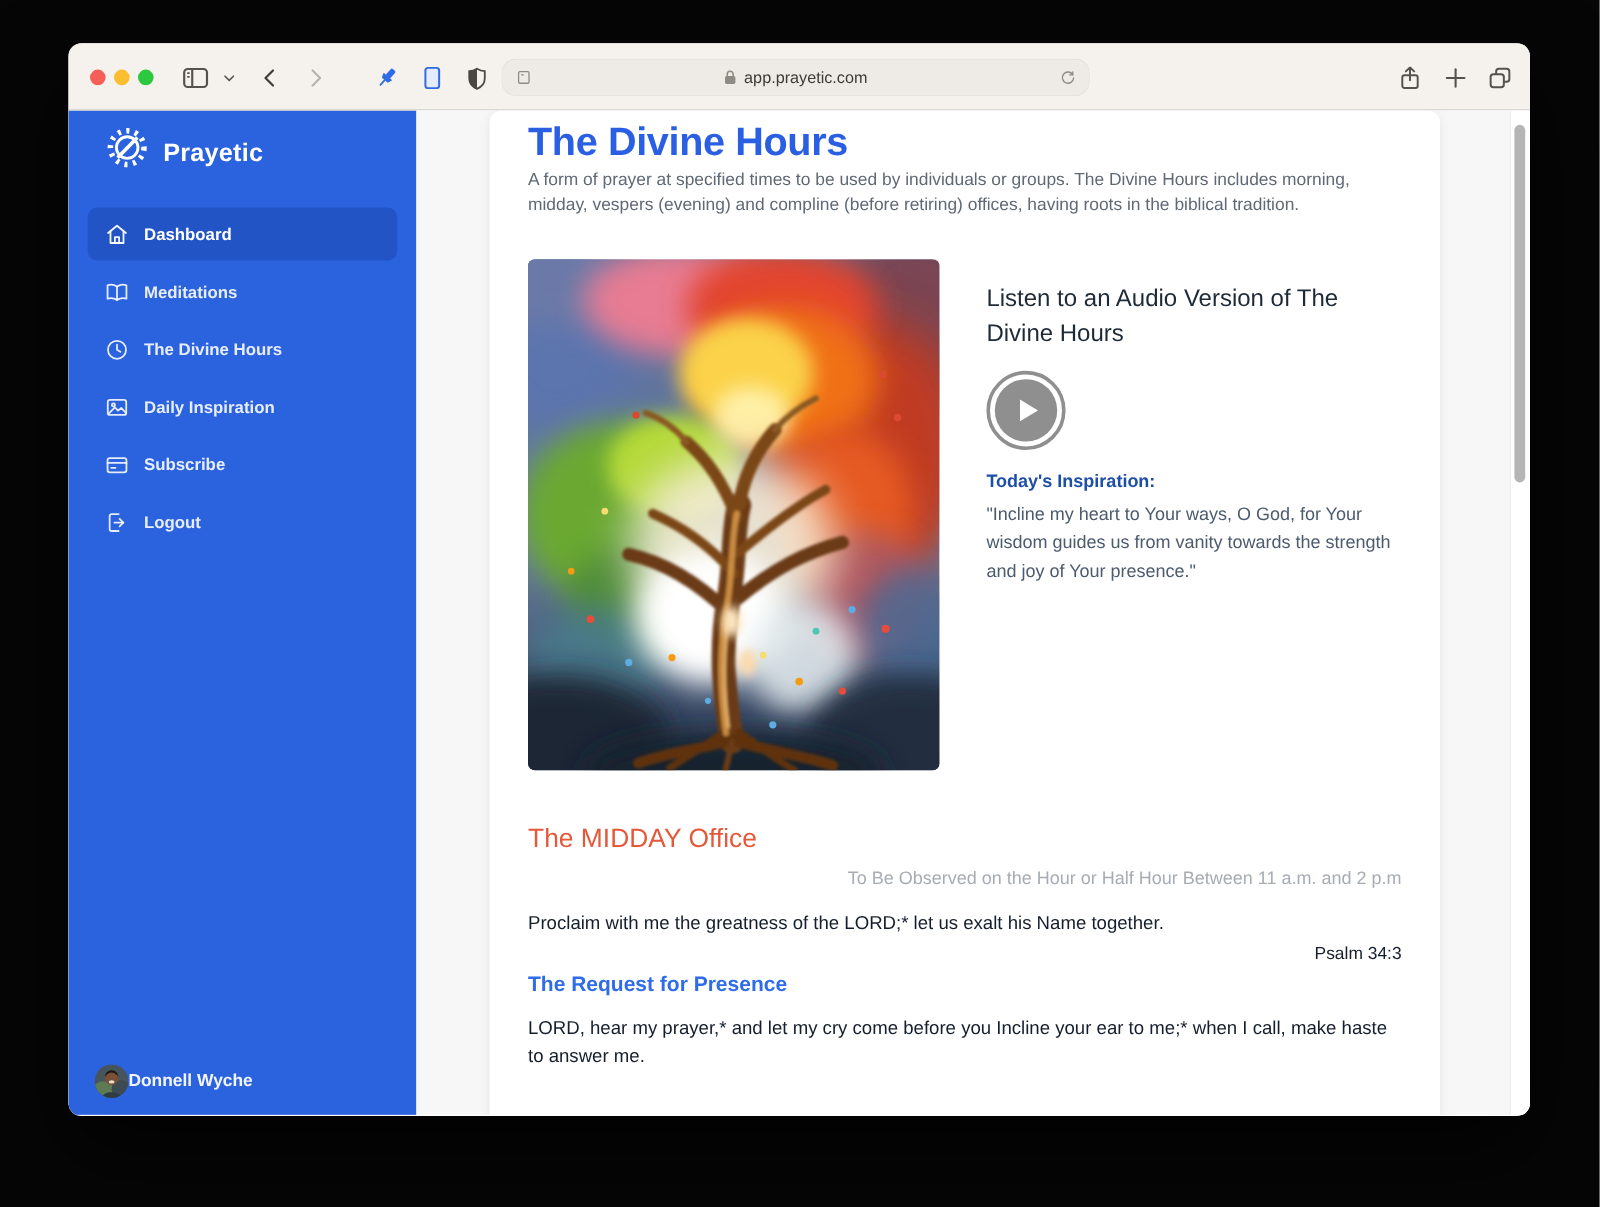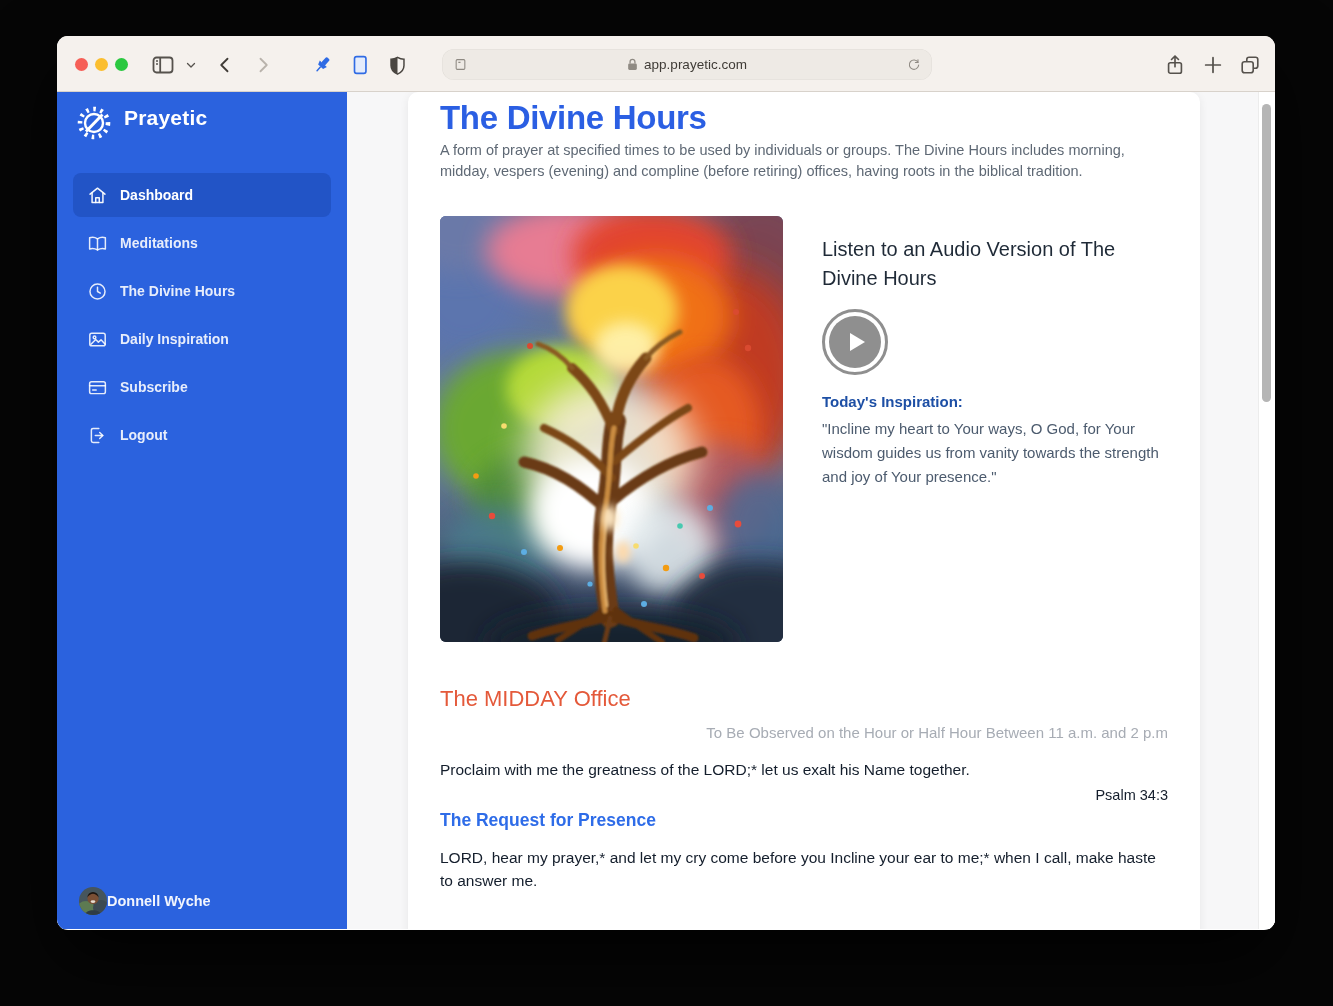--- a/index.html
+++ b/index.html
@@ -14,32 +14,32 @@
   .toolbar { position:relative; height:56px; background:#f5f1ed; border-bottom:1px solid #d8d2cb; }
   .traffic { position:absolute; left:18px; top:22px; display:flex; gap:7px; }
   .traffic span { width:13px; height:13px; border-radius:50%; display:block; }
   .tl-red { background:#f65f57; } .tl-yellow { background:#fbbe2e; } .tl-green { background:#2bc840; }
 
   .tb-icon { position:absolute; top:17px; width:24px; height:24px; color:#56524d; display:flex; align-items:center; justify-content:center; }
   .tb-icon svg { display:block; }
   .dim { color:#b9b3ac; }
   .blue-ic { color:#2f6be4; }
 
-  .url-field { position:absolute; left:385px; top:13px; width:490px; height:31px; background:#eeeae5;
+  .url-field { position:absolute; left:361px; top:13px; width:490px; height:31px; background:#eeeae5;
                border-radius:12px; display:flex; align-items:center; padding:12px 9px;
                box-shadow: inset 0 0 0 0.5px rgba(0,0,0,.06); }
   .url-center { flex:1; display:flex; align-items:center; justify-content:center; gap:6px;
                 color:#3f3b36; font-size:13.5px; }
   .url-side { width:18px; height:18px; color:#8f8a83; display:flex; align-items:center; justify-content:center; }
 
   
   .app { display:flex; height:837px; background:#f9f9f9; }
 
   .sidebar { width:290px; background:#2b62de; display:flex; flex-direction:column; flex:none; }
-  .brand { display:flex; align-items:flex-start; gap:13px; padding:14px 0 0 20px; color:#fff; }
+  .brand { display:flex; align-items:flex-end; gap:13px; padding:14px 0 0 32px; color:#fff; }
   .brand-name { font-size:21px; font-weight:700; letter-spacing:.2px; }
   .nav { margin-top:33px; }
   .nav-item { display:flex; align-items:center; gap:12px; height:44px; margin:0 16px 4px 16px;
               padding:0 14px; border-radius:8px; color:#e7edfb; font-size:14px; font-weight:600;
               cursor:pointer; }
   .nav-item.active { background:#2254c6; color:#fff; }
   .nav-item svg { flex:none; }
   .user { margin-top:auto; display:flex; align-items:center; padding:0 0 14px 22px; color:#f2f5fd;
           font-size:14.5px; font-weight:600; }
   .avatar { width:28px; height:28px; border-radius:50%; overflow:hidden; flex:none; }

